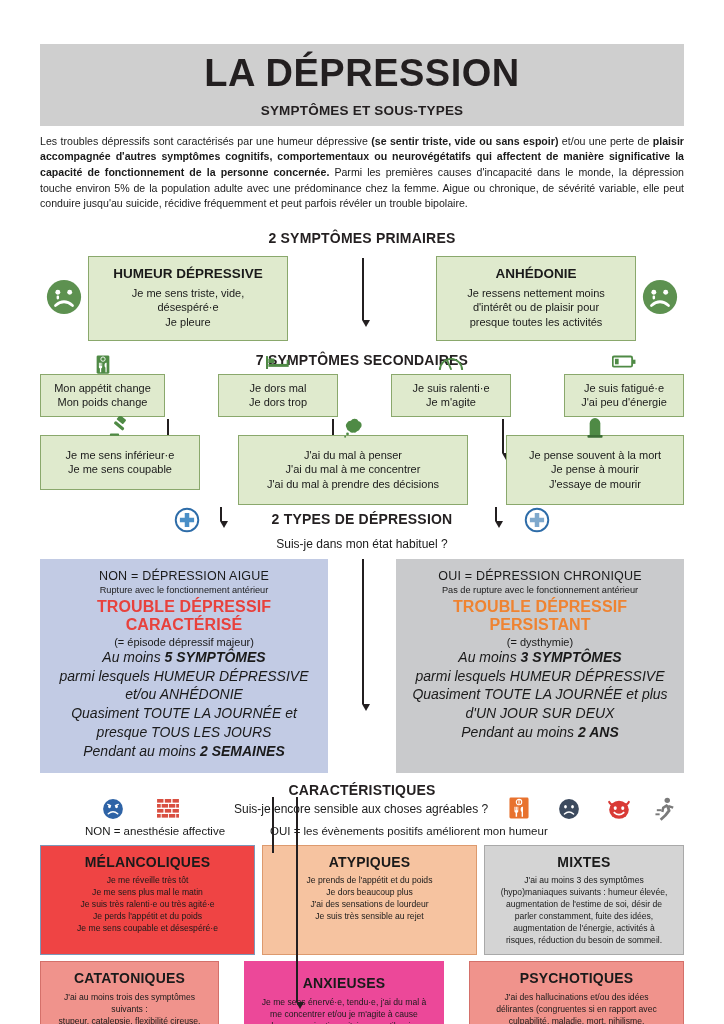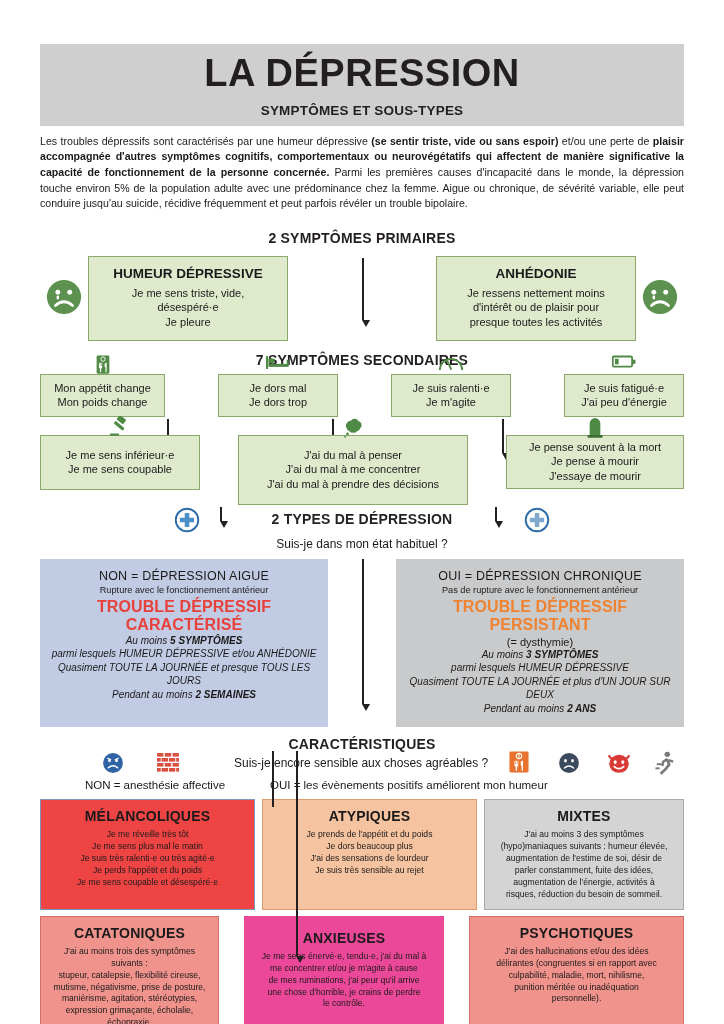--- a/index.html
+++ b/index.html
@@ -64,21 +64,21 @@
   .types-row { display:flex; justify-content:space-between; margin-top: 8px; }
   .tbox { width: 288px; padding: 10px 8px 12px; text-align:center; }
   .tbox.blue { background:#c2cbe4; }
   .tbox.gray { background:#c9cacc; }
   .tbox .l1 { font-size: 12.5px; letter-spacing:.2px; }
   .tbox .l2 { font-size: 9.2px; margin-top: 2px;}
   .tbox .big { font-size: 16px; font-weight:bold; margin-top: 3px; letter-spacing:.1px;}
   .tbox .big.red { color:#e8413c; }
   .tbox .big.orange { color:#ef8331; }
   .tbox .l4 { font-size: 11px; margin-top: 2px; }
-  .tbox .it { font-size: 10px; font-style: italic; line-height:1.35; }
+  .tbox .it { font-size: 14px; font-style: italic; line-height:1.35; }
   .tbox .it b { font-weight: bold; }
   .char-qrow { position:relative; height: 26px; }
   .char-labels { display:flex; margin-top: 1px; font-size: 11.5px; }
 
   .sub-grid { margin-top: 8px; }
   .sub-row { display:flex; justify-content:space-between; }
   .sbox { text-align:center; padding: 7px 8px 8px; font-size: 8.6px; line-height:1.38; }
   .sbox .st { font-weight:bold; font-size: 14px; display:block; margin-bottom: 3px; letter-spacing:.2px;}
   .sbox.blue  { background:#ef4444; border:1px solid #7d97b8; }
   .sbox.peach { background:#f6c3a0; border:1px solid #dd9a6e; }
@@ -216,21 +216,21 @@
             <circle cx="8" cy="19.6" r="1.5" fill="#4f8a45"></circle>
             <circle cx="5.4" cy="22.6" r="1" fill="#4f8a45"></circle>
           </svg></div>
         <div class="gbox" style="padding: 12px 6px;">J'ai du mal à penser<br>J'ai du mal à me concentrer<br>J'ai du mal à prendre des décisions</div>
       </div>
       <div class="sec-cell" style="width: 178px;">
         <div class="icon-top"><svg width="16" height="22" viewBox="0 0 18 24">
             <path d="M3 23 V8 a6 6 0 0 1 12 0 V23z" fill="#4f8a45"></path>
             <rect x="0.5" y="21" width="17" height="3" rx="1" fill="#3d6e36"></rect>
           </svg></div>
-        <div class="gbox" style="padding: 4px 6px;">Je pense souvent à la mort<br>Je pense à mourir<br>J'essaye de mourir</div>
+        <div class="gbox" style="padding: 12px 6px;">Je pense souvent à la mort<br>Je pense à mourir<br>J'essaye de mourir</div>
       </div>
     </div>
 
   <div style="position:relative;height:30px;margin-top:2px;">
     <div style="position:absolute;left:134px;top:0;">
       <svg width="26" height="26" viewBox="0 0 30 30">
           <circle cx="15" cy="15" r="13" fill="none" stroke="#2d6ca8" stroke-width="2.2"></circle>
           <path d="M12.4 6.8h5.2v5.6h5.6v5.2h-5.6v5.6h-5.2v-5.6H6.8v-5.2h5.6z" fill="#4a8fc7"></path>
         </svg>
     </div>
@@ -250,20 +250,21 @@
         <div class="vhead"></div>
     </div>
   </div>
   <div class="sec-sub">Suis-je dans mon état habituel ?</div>
 
   <div class="types-row" style="position:relative;">
     <div class="tbox blue">
       <div class="l1">NON = DÉPRESSION AIGUE</div>
       <div class="l2">Rupture avec le fonctionnement antérieur</div>
       <div class="big red">TROUBLE DÉPRESSIF CARACTÉRISÉ</div>
+      <div class="l4">(= épisode dépressif majeur)</div>
       <div class="it" id="crit-left">Au moins <b>5 SYMPTÔMES</b><br>parmi lesquels HUMEUR DÉPRESSIVE et/ou ANHÉDONIE<br>Quasiment TOUTE LA JOURNÉE et presque TOUS LES JOURS<br>Pendant au moins <b>2 SEMAINES</b></div>
     </div>
     <div class="tbox gray">
       <div class="l1">OUI = DÉPRESSION CHRONIQUE</div>
       <div class="l2">Pas de rupture avec le fonctionnement antérieur</div>
       <div class="big orange">TROUBLE DÉPRESSIF PERSISTANT</div>
       <div class="l4">(= dysthymie)</div>
       <div class="it" id="crit-right">Au moins <b>3 SYMPTÔMES</b><br>parmi lesquels HUMEUR DÉPRESSIVE<br>Quasiment TOUTE LA JOURNÉE et plus d'UN JOUR SUR DEUX<br>Pendant au moins <b>2 ANS</b></div>
     </div>
     <div class="varrow" style="left:50%;top:0;transform:translateX(-50%);">

